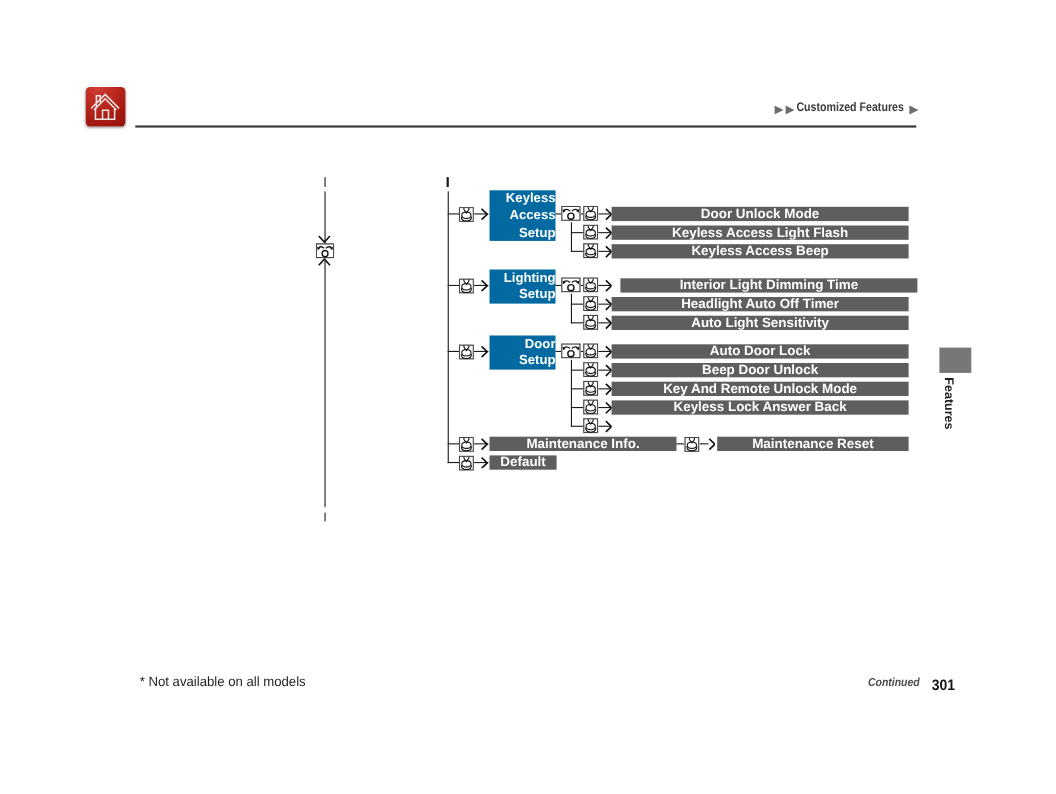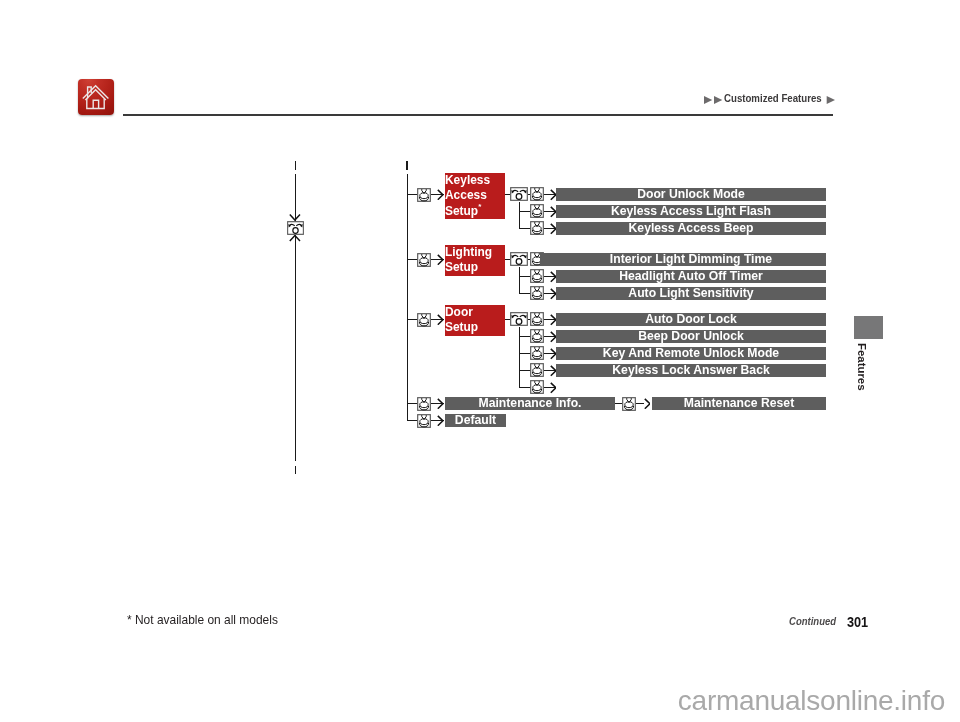--- a/index.html
+++ b/index.html
@@ -38,22 +38,22 @@
           transform:scaleX(.92);transform-origin:0 0;line-height:15px;}
   #watermark{position:absolute;left:605px;top:684px;width:340px;text-align:right;
              font-size:28px;color:#a9a9a9;letter-spacing:-.25px;line-height:33px;}
 
   
   .dg{position:absolute;left:0;top:0;width:960px;height:722px;}
   .ln{position:absolute;background:#1a1a1a;}
   .bar{position:absolute;background:#5e5e5e;color:#ffffff;font-size:12.2px;font-weight:bold;
        text-align:center;line-height:13.4px;height:13px;letter-spacing:0;
        overflow:hidden;white-space:nowrap;}
-  .gbox{position:absolute;background:#b91c1c;color:#ffffff;font-size:11.95px;font-weight:bold;
-        text-align:left;line-height:15.4px;}
+  .gbox{position:absolute;background:#0369a1;color:#ffffff;font-size:11.95px;font-weight:bold;
+        text-align:right;line-height:15.4px;}
   .gbox span{display:block;white-space:nowrap;}
   .gbox span i{font-style:normal;display:inline-block;position:relative;}
   .gbox span b{font-weight:bold;}
   .gbox sup{font-size:8px;line-height:0;position:absolute;top:3.2px;left:100%;
             margin-left:0;font-weight:bold;}
   .icon{position:absolute;width:14px;height:14px;}
   .arw{position:absolute;}
   .ahd{position:absolute;}
   .ahd svg,.arw svg,.icon svg{display:block;}
   .dash{position:absolute;width:1.45px;height:10px;background:#1a1a1a;}
@@ -228,21 +228,21 @@
           <path d="M20 55 C20 41 33 34 50 34 C67 34 80 41 80 55 C80 69 67 76 50 76 C33 76 20 69 20 55 Z" fill="#fff" stroke="#111" stroke-width="7"></path>
           <path d="M34 8 L34 18 L50 40 L66 18 L66 8" fill="none" stroke="#111" stroke-width="7" stroke-linejoin="miter" stroke-linecap="butt"></path>
         </svg>
       </div>
       <div class="ln" style="left: 543.7px; top: 259.1px; width: 12.7px; height: 1.1px;"></div>
       <div class="arw" style="left: 549.8px; top: 254px; width: 6.6px; height: 11.6px;">
         <svg viewBox="0 0 6.6 11.6" width="6.6" height="11.6">
           <path d="M0.8 0.9 L5.9 5.8 L0.8 10.7" stroke="#111" stroke-width="1.5" fill="none" stroke-linecap="butt" stroke-linejoin="miter"></path>
         </svg>
       </div>
-      <div class="bar" style="left: 540px; top: 253px; width: 270px; padding-left: 16px;">Interior Light Dimming Time</div>
+      <div class="bar" style="left: 564px; top: 253px; width: 270px;">Interior Light Dimming Time</div>
       <div class="ln" style="left: 519.3px; top: 276.1px; width: 11.5px; height: 1.1px;"></div>
       <div class="icon" style="left: 530.2px; top: 269.2px; width: 14px; height: 14px;">
         <svg viewBox="0 0 100 100" preserveAspectRatio="none" width="14" height="14">
           <rect x="2.5" y="2.5" width="95" height="95" fill="#fff" stroke="#8c8c8c" stroke-width="5"></rect>
           <rect x="6" y="6" width="88" height="88" fill="#fff" stroke="#1a1a1a" stroke-width="5"></rect>
           <path d="M17 64 C17 83 31 92 50 92 C69 92 83 83 83 64" fill="none" stroke="#111" stroke-width="7"></path>
           <path d="M20 55 C20 41 33 34 50 34 C67 34 80 41 80 55 C80 69 67 76 50 76 C33 76 20 69 20 55 Z" fill="#fff" stroke="#111" stroke-width="7"></path>
           <path d="M34 8 L34 18 L50 40 L66 18 L66 8" fill="none" stroke="#111" stroke-width="7" stroke-linejoin="miter" stroke-linecap="butt"></path>
         </svg>
       </div>
@@ -461,14 +461,13 @@
       <div class="ahd" style="left: 289.1px; top: 235.1px; width: 11.8px; height: 6.6px;">
         <svg viewBox="0 0 11.8 6.6" width="11.8" height="6.6">
           <path d="M0.8 6.1 L5.9 0.5 L11.0 6.1" stroke="#111" stroke-width="1.45" fill="none" stroke-linejoin="miter"></path>
         </svg>
       </div>
     </div>
 
   <div id="footnote">* Not available on all models</div>
   <div id="continued">Continued</div>
   <div id="pageno">301</div>
-  <div id="watermark">carmanualsonline.info</div>
 </div>
 
 </body></html>

